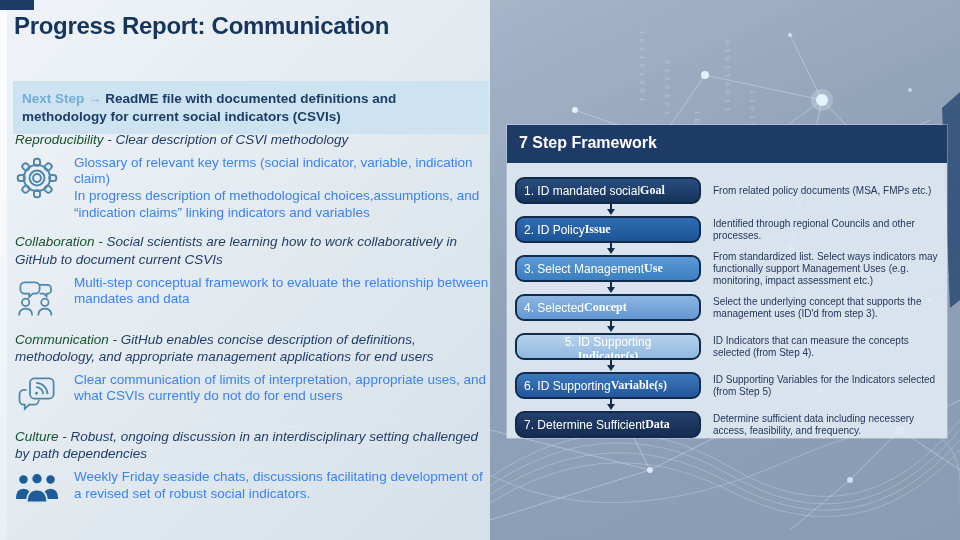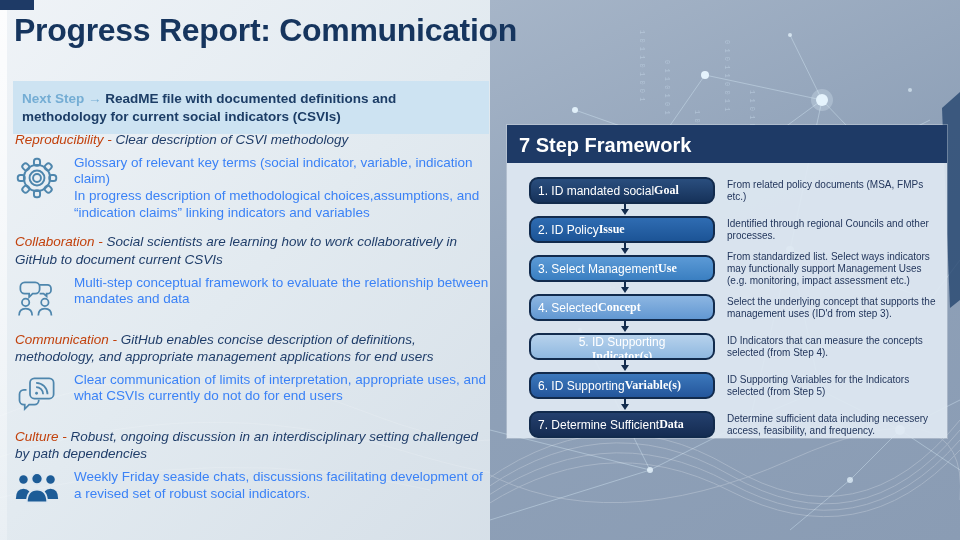--- a/index.html
+++ b/index.html
@@ -11,45 +11,45 @@
   
   .left-strip{position:absolute;left:0;top:0;width:7px;height:540px;
     background:linear-gradient(180deg,rgba(255,255,255,.85),rgba(255,255,255,.25));}
   .corner-accent{position:absolute;left:0;top:0;width:34px;height:10px;background:#1e3a66;}
   .right-bg{position:absolute;left:490px;top:0;width:470px;height:540px;
     background:linear-gradient(155deg,#a6b5c8 0%,#8fa1b8 45%,#8a9cb4 100%);}
   .right-bg svg{position:absolute;left:0;top:0;}
   .left-waves{position:absolute;left:0;top:300px;width:490px;height:240px;pointer-events:none;}
 
   
-  .title{position:absolute;left:14px;top:12px;font-size:32px;font-weight:bold;
+  .title{position:absolute;left:14px;top:12px;font-size:24px;font-weight:bold;
     color:#16355e;letter-spacing:-0.3px;}
 
   
   .next-step{position:absolute;left:13px;top:81px;width:458px;
     background:#cde3f2;padding:9px 9px;font-size:13.5px;font-weight:bold;line-height:1.3;}
   .next-label{color:#74add4;}
   .next-text{color:#1c3d66;}
 
   
   .sections{position:absolute;left:13px;top:131px;width:478px;}
   .section{margin-bottom:12px;}
   .section-head{font-style:italic;font-size:13.5px;line-height:1.3;margin:0 2px 6px 2px;}
-  .lead{color:#c2410c;}
+  .lead{color:#14532d;}
   .head-rest{color:#203e6a;font-weight:normal;}
   .section-row{display:flex;gap:13px;align-items:flex-start;}
   .icon-cell{flex:0 0 48px;display:flex;justify-content:center;padding-top:2px;}
   .body-text{flex:1;font-size:13.5px;color:#3b82f6;line-height:1.24;white-space:pre-line;}
 
   
   .framework{position:absolute;left:507px;top:125px;width:440px;height:313px;
     background:rgba(223,232,242,0.93);box-shadow:0 0 0 1px rgba(255,255,255,0.25);}
-  .fw-header{background:#1e3a66;color:#fff;font-weight:bold;font-size:20px;
+  .fw-header{background:#1e3a66;color:#fff;font-weight:bold;font-size:16px;
     padding:9px 12px;height:20px;}
-  .fw-body{position:relative;padding:8px 8px 0 22px;}
+  .fw-body{position:relative;padding:8px 8px 0 8px;}
   .fw-row{display:flex;align-items:center;position:relative;height:39px;}
   .step-box{flex:0 0 186px;width:186px;height:27px;box-sizing:border-box;
     border:2px solid #122b4d;border-radius:9px;color:#fff;font-size:12px;
     display:flex;align-items:center;padding:0 7px;white-space:nowrap;overflow:hidden;}
   .step-box .emph{font-weight:bold;font-family:Liberation Serif, serif;}
   .c1{background:linear-gradient(180deg,#2a4e7e,#16325a);}
   .c2{background:linear-gradient(180deg,#2f6cb2,#1c5496);}
   .c3{background:linear-gradient(180deg,#5c9ad6,#3a7fc1);}
   .c4{background:linear-gradient(180deg,#8db6e2,#6298d2);}
   .c5{background:linear-gradient(180deg,#b7d2ec,#8fb8e0);flex-direction:column;}

